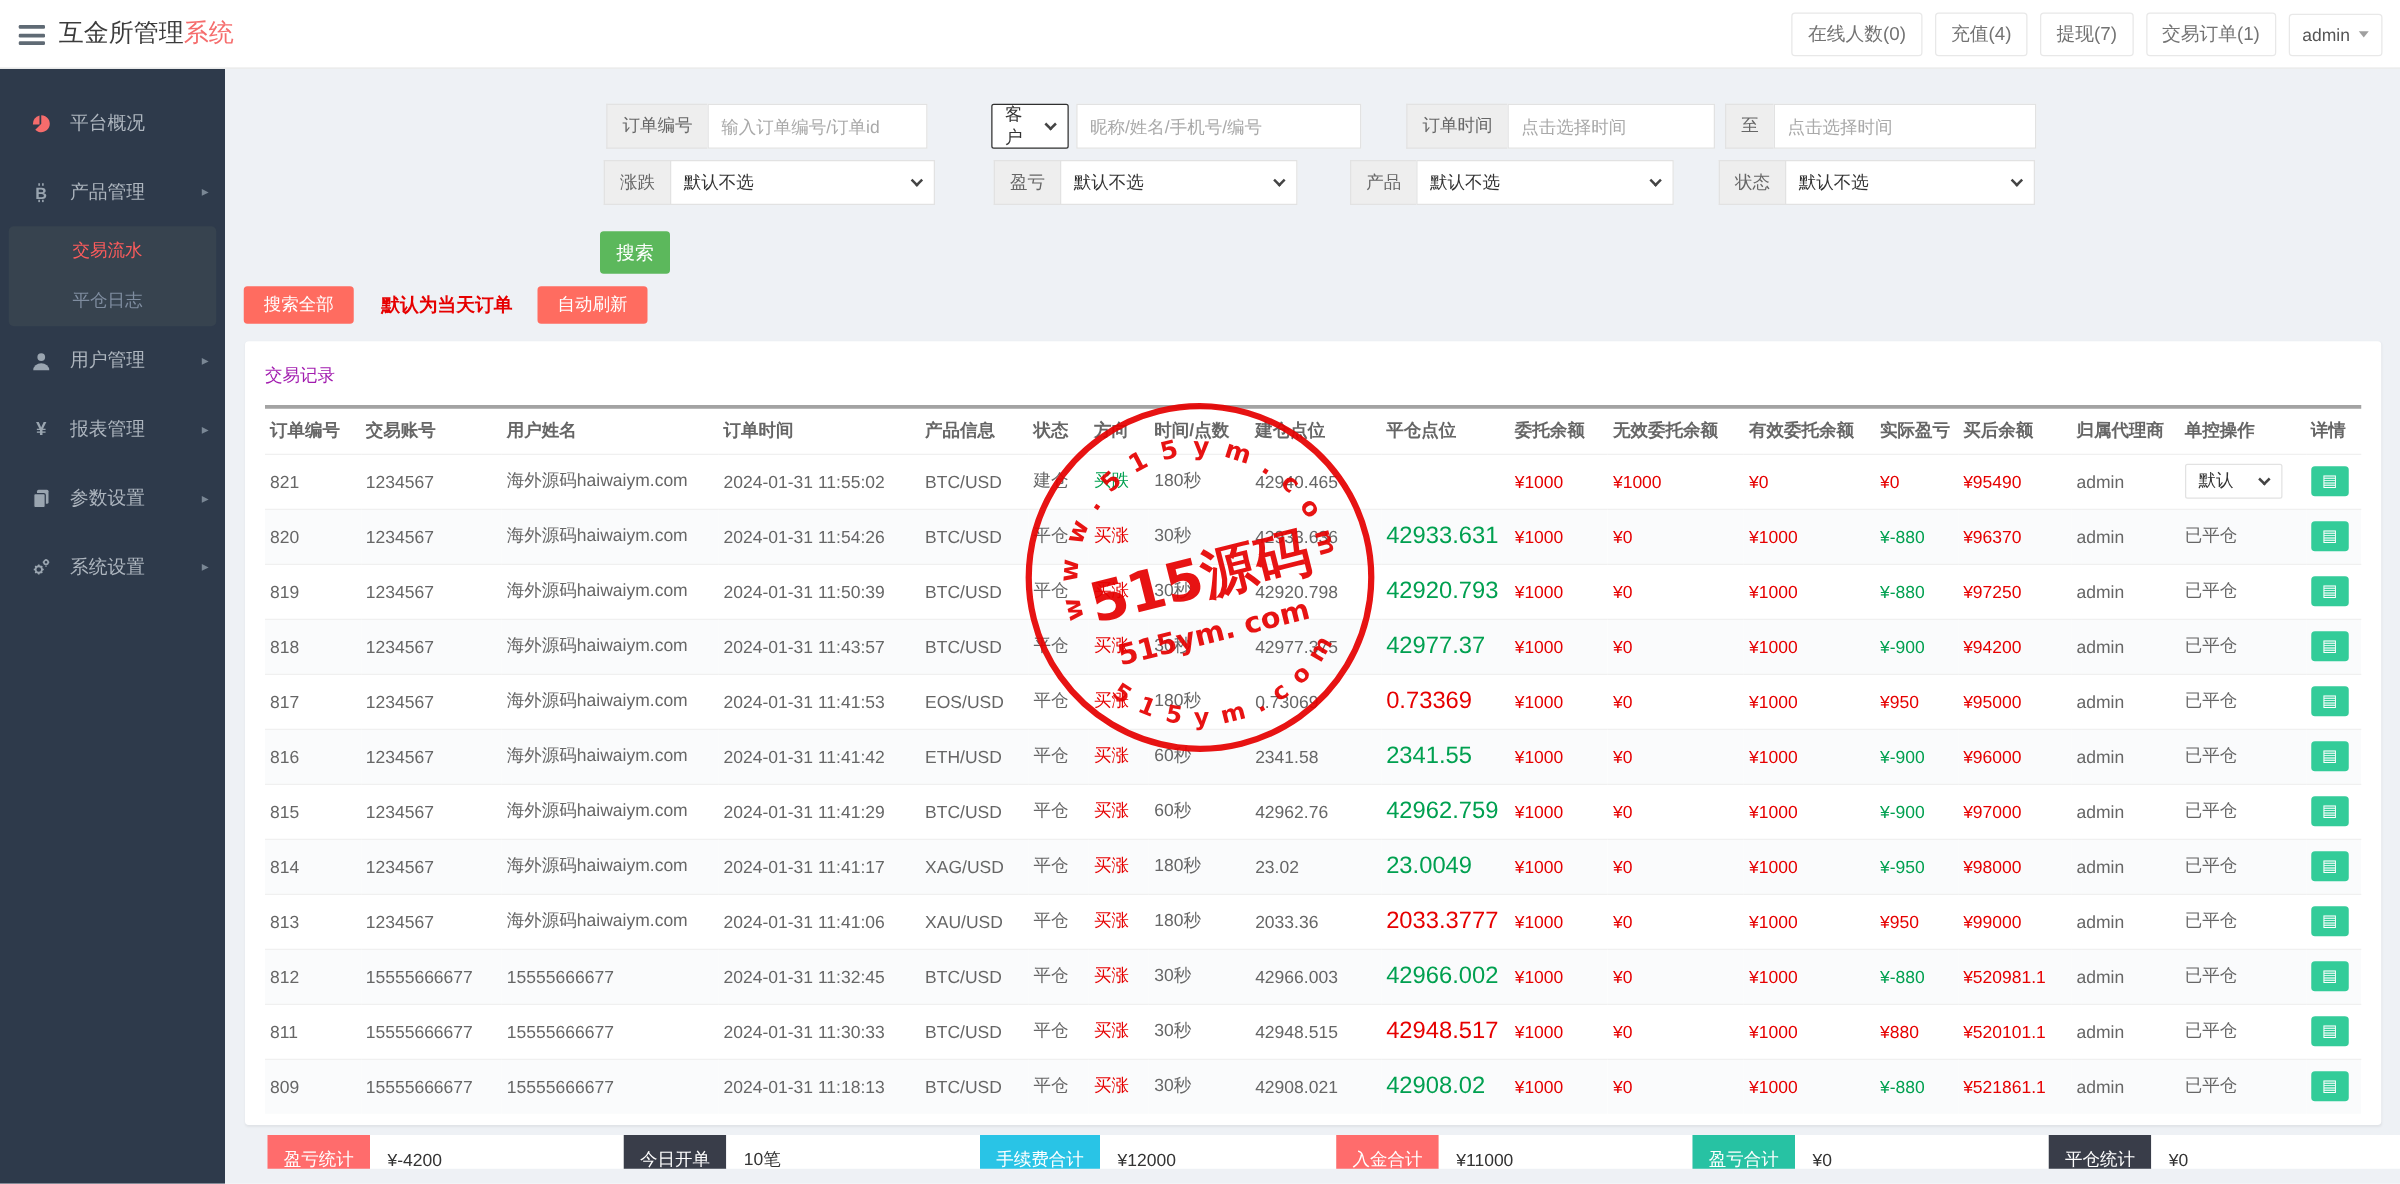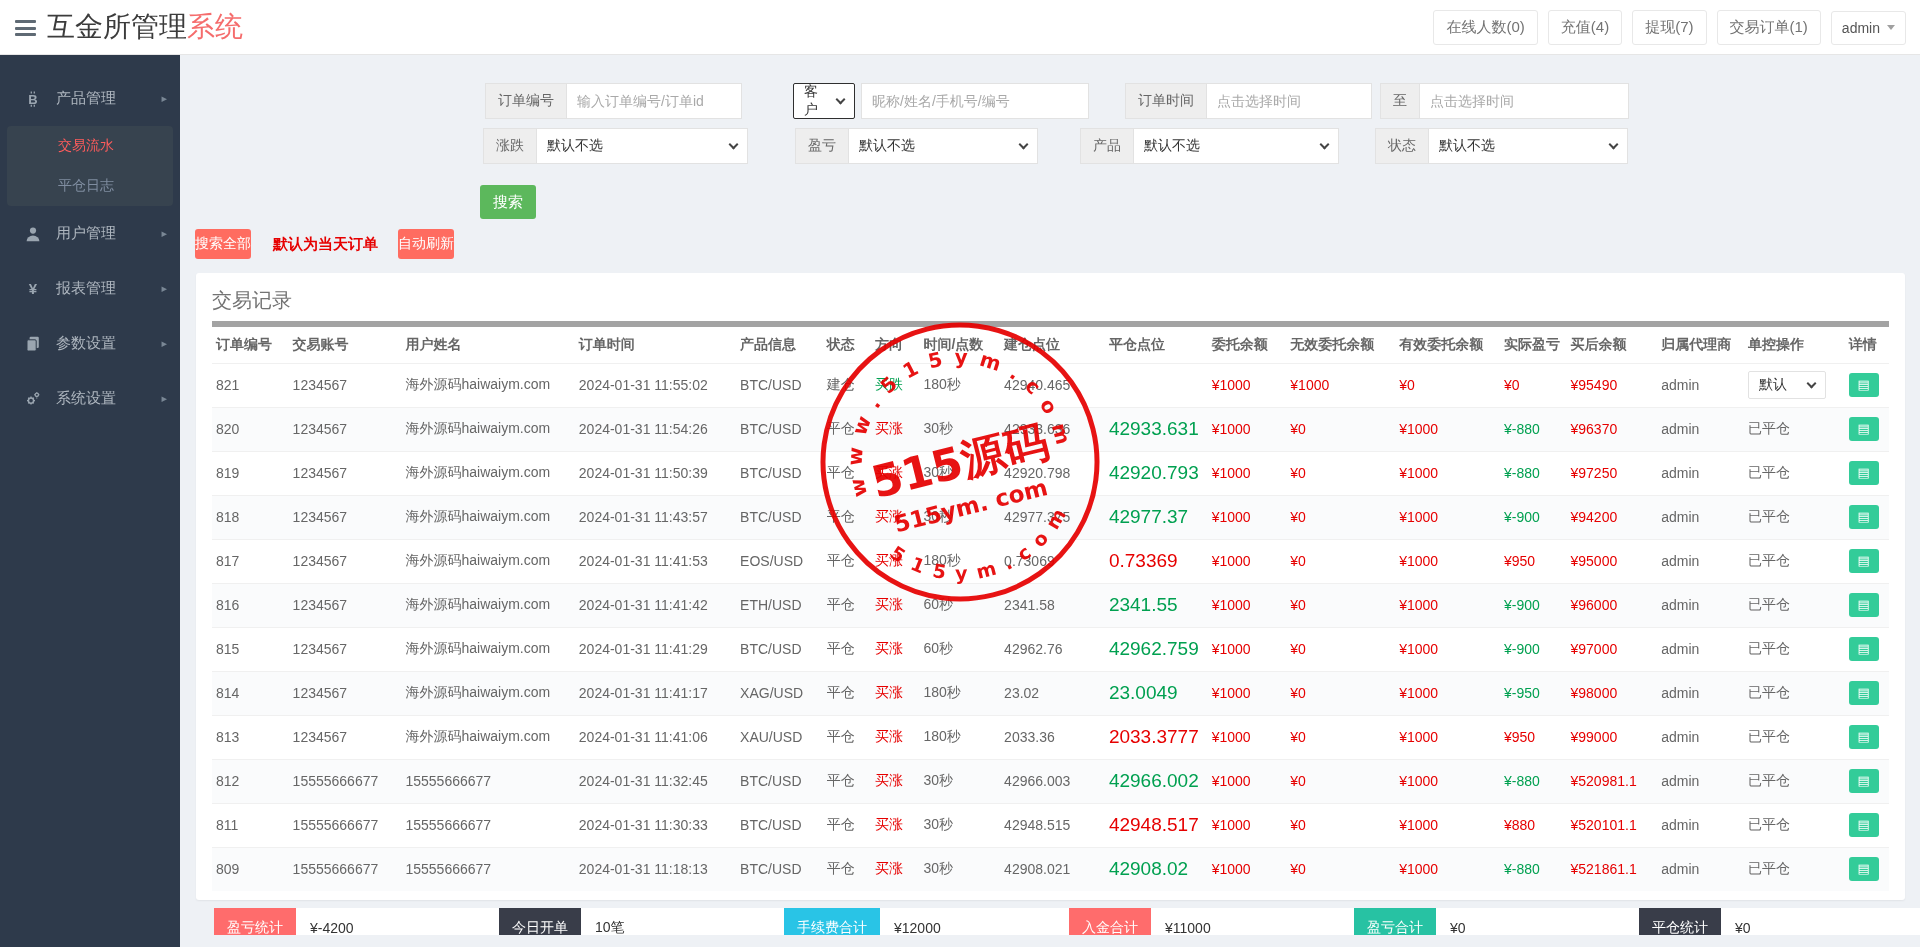--- a/index.html
+++ b/index.html
@@ -8,21 +8,21 @@
     width:1920px; height:947px; overflow:hidden;
     font-family:"Liberation Sans","DejaVu Sans",sans-serif;
     background:#eef1f5; position:relative;
   }
 
   
   .topbar { position:absolute; top:0; left:0; right:0; height:55px; background:#fff;
             border-bottom:1px solid #e6e6e6; z-index:20; }
   .burger { position:absolute; left:15px; top:20px; width:21px; cursor:pointer; }
   .burger span { display:block; height:3px; background:#5f6a74; margin-bottom:3.5px; border-radius:1px; }
-  .brand { position:absolute; left:47px; top:0; line-height:54px; font-size:28px; color:#3c3c3c; white-space:nowrap; }
+  .brand { position:absolute; left:47px; top:0; line-height:54px; font-size:20px; color:#3c3c3c; white-space:nowrap; }
   .brand .red { color:#f56c6c; }
   .top-right { position:absolute; right:14px; top:10px; display:flex; gap:10px; align-items:center; }
   .hstat { border:1px solid #e8e8e8; border-radius:3px; background:#fff; color:#737373;
            font-size:15px; padding:7px 12px; cursor:pointer; white-space:nowrap; }
   .admin-box { border:1px solid #e8e8e8; border-radius:3px; color:#555; font-size:14px;
                padding:8px 10px; display:flex; align-items:center; gap:7px; cursor:pointer; }
   .caret-down { width:0; height:0; border:4px solid transparent; border-top:5px solid #a0a0a0; margin-top:4px; }
 
   
   .sidebar { position:absolute; left:0; top:55px; bottom:0; width:180px; background:#2e3a4b;
@@ -51,27 +51,27 @@
   .fake-select { border:1px solid #e2e2e2; background:#fff; display:flex; align-items:center;
                  justify-content:space-between; padding:0 10px; font-size:14px; color:#333; cursor:pointer; }
   .chev { width:7px; height:7px; border-right:2px solid #444; border-bottom:2px solid #444;
           transform:rotate(45deg); margin-left:8px; margin-top:-4px; flex:none; }
   .cust-select { border:1.5px solid #2f2f2f; border-radius:2px; background:#fff; }
 
   .btn-search { position:absolute; top:142px; left:300px; width:56px; height:34px; background:#5cb85c;
                 color:#fff; border:none; border-radius:3px; font-size:15px; cursor:pointer; }
   .red-row { position:absolute; top:186px; left:15px; display:flex; align-items:center; }
   .btn-red { background:#ff6c60; color:#fff; border:none; border-radius:3px; height:30px;
-             padding:0 0; font-size:14px; cursor:pointer; white-space:nowrap; }
+             padding:0 16px; font-size:14px; cursor:pointer; white-space:nowrap; }
   .today-note { color:#e60000; font-weight:bold; font-size:15px; margin:0 20px 0 22px; white-space:nowrap; }
 
   
   .card { position:absolute; top:230px; left:16px; right:15px; height:627px; background:#fff;
           border-radius:3px; box-shadow:0 1px 2px rgba(0,0,0,.06); padding:0 16px; overflow:hidden; }
-  .card-title { height:54px; line-height:54px; color:#737373; font-size:20px; border-bottom:6px solid #a3a3a3; }
+  .card-title { height:54px; line-height:54px; color:#a21caf; font-size:14px; border-bottom:3px solid #a3a3a3; }
   table { width:100%; border-collapse:collapse; table-layout:fixed; }
   th { height:36px; text-align:left; font-size:14px; color:#666; font-weight:bold; padding:0 4px; white-space:nowrap; overflow:hidden; }
   td { height:44px; font-size:14px; color:#666; padding:0 4px; border-top:1px solid #f0f0f0;
        white-space:nowrap; overflow:hidden; }
   tbody tr:nth-child(even) { background:#fafbfc; }
   .c-red { color:#e60000; }
   .c-green { color:#00a050; }
   .close-val { font-size:19px; }
   .ctrl-select { width:78px; height:28px; border-radius:2px; font-size:14px; }
   .detail-btn { width:30px; height:24px; background:#33cc99; border:none; border-radius:3px;
@@ -107,20 +107,29 @@
     <button class="hstat">提现(7)</button>
     <button class="hstat">交易订单(1)</button>
     <div class="admin-box">
       <span>admin</span>
       <span class="caret-down"></span>
     </div>
   </div>
 </div>
 
 <div class="sidebar">
+  <div class="side-item">
+    <span class="s-icon">
+      <svg width="16" height="16" viewBox="0 0 16 16">
+          <path d="M8 1.2a6.8 6.8 0 1 1-4.8 11.6L8 8V1.2z" fill="#f56c6c"></path>
+          <path d="M6.6 1.4A6.8 6.8 0 0 0 1.3 8.6h5.3V1.4z" fill="#f56c6c"></path>
+        </svg>
+    </span>
+    <span>平台概况</span>
+  </div>
   <div class="side-item">
     <span class="s-icon">
       <svg width="16" height="16" viewBox="0 0 16 16">
           <text x="8" y="13" text-anchor="middle" font-size="13" font-weight="bold" fill="#9aa5b0" font-family="Liberation Sans,sans-serif">B</text>
           <path d="M6.3 0.5v2M9.3 0.5v2M6.3 13.8v2M9.3 13.8v2" stroke="#9aa5b0" stroke-width="1.3"></path>
         </svg>
     </span>
     <span>产品管理</span>
     <span class="side-arrow">▸</span>
   </div>

